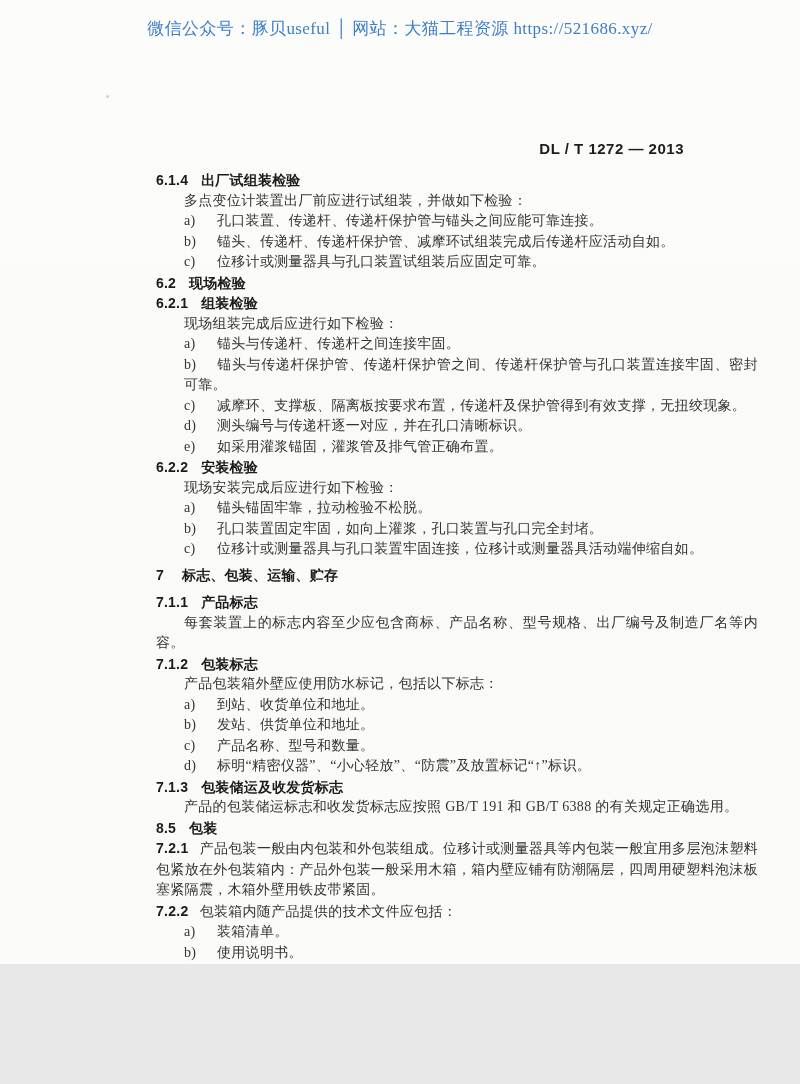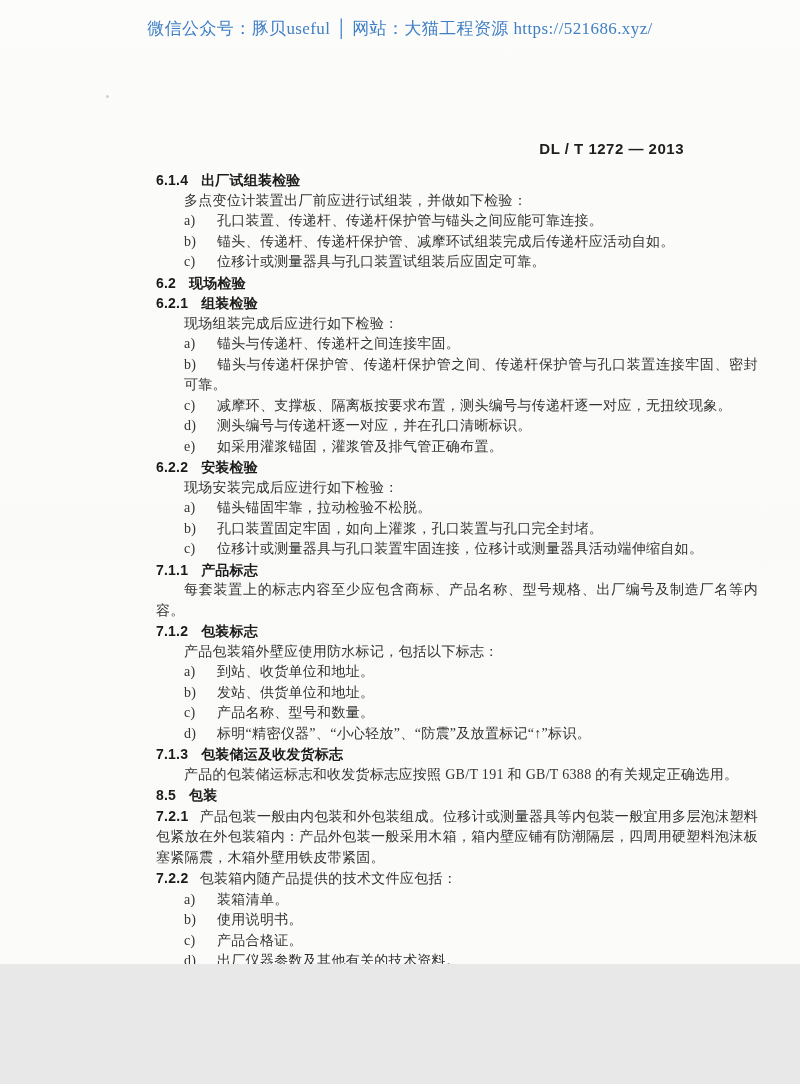--- a/index.html
+++ b/index.html
@@ -60,28 +60,29 @@
       <div class="blk blk-h2"><span class="num">6.1.4</span><span class="txt">出厂试组装检验</span></div>
       <div class="blk blk-p"><span class="txt">多点变位计装置出厂前应进行试组装，并做如下检验：</span></div>
       <div class="blk blk-li"><span class="marker">a)</span><span class="txt">孔口装置、传递杆、传递杆保护管与锚头之间应能可靠连接。</span></div>
       <div class="blk blk-li"><span class="marker">b)</span><span class="txt">锚头、传递杆、传递杆保护管、减摩环试组装完成后传递杆应活动自如。</span></div>
       <div class="blk blk-li"><span class="marker">c)</span><span class="txt">位移计或测量器具与孔口装置试组装后应固定可靠。</span></div>
       <div class="blk blk-h2"><span class="num">6.2</span><span class="txt">现场检验</span></div>
       <div class="blk blk-h2"><span class="num">6.2.1</span><span class="txt">组装检验</span></div>
       <div class="blk blk-p"><span class="txt">现场组装完成后应进行如下检验：</span></div>
       <div class="blk blk-li"><span class="marker">a)</span><span class="txt">锚头与传递杆、传递杆之间连接牢固。</span></div>
       <div class="blk blk-li"><span class="marker">b)</span><span class="txt">锚头与传递杆保护管、传递杆保护管之间、传递杆保护管与孔口装置连接牢固、密封可靠。</span></div>
-      <div class="blk blk-li"><span class="marker">c)</span><span class="txt">减摩环、支撑板、隔离板按要求布置，测头编号与传递杆逐一对应，无扭绞现象。</span></div>
+      <div class="blk blk-li"><span class="marker">c)</span><span class="txt">减摩环、支撑板、隔离板按要求布置，传递杆及保护管得到有效支撑，无扭绞现象。</span></div>
       <div class="blk blk-li"><span class="marker">d)</span><span class="txt">测头编号与传递杆逐一对应，并在孔口清晰标识。</span></div>
       <div class="blk blk-li"><span class="marker">e)</span><span class="txt">如采用灌浆锚固，灌浆管及排气管正确布置。</span></div>
       <div class="blk blk-h2"><span class="num">6.2.2</span><span class="txt">安装检验</span></div>
       <div class="blk blk-p"><span class="txt">现场安装完成后应进行如下检验：</span></div>
       <div class="blk blk-li"><span class="marker">a)</span><span class="txt">锚头锚固牢靠，拉动检验不松脱。</span></div>
       <div class="blk blk-li"><span class="marker">b)</span><span class="txt">孔口装置固定牢固，如向上灌浆，孔口装置与孔口完全封堵。</span></div>
       <div class="blk blk-li"><span class="marker">c)</span><span class="txt">位移计或测量器具与孔口装置牢固连接，位移计或测量器具活动端伸缩自如。</span></div>
+      <div class="blk blk-h1"><span class="num">7</span><span class="txt">标志、包装、运输、贮存</span></div>
       <div class="blk blk-h2"><span class="num">7.1.1</span><span class="txt">产品标志</span></div>
       <div class="blk blk-p"><span class="txt">每套装置上的标志内容至少应包含商标、产品名称、型号规格、出厂编号及制造厂名等内容。</span></div>
       <div class="blk blk-h2"><span class="num">7.1.2</span><span class="txt">包装标志</span></div>
       <div class="blk blk-p"><span class="txt">产品包装箱外壁应使用防水标记，包括以下标志：</span></div>
       <div class="blk blk-li"><span class="marker">a)</span><span class="txt">到站、收货单位和地址。</span></div>
       <div class="blk blk-li"><span class="marker">b)</span><span class="txt">发站、供货单位和地址。</span></div>
       <div class="blk blk-li"><span class="marker">c)</span><span class="txt">产品名称、型号和数量。</span></div>
       <div class="blk blk-li"><span class="marker">d)</span><span class="txt">标明“精密仪器”、“小心轻放”、“防震”及放置标记“↑”标识。</span></div>
       <div class="blk blk-h2"><span class="num">7.1.3</span><span class="txt">包装储运及收发货标志</span></div>
       <div class="blk blk-p"><span class="txt">产品的包装储运标志和收发货标志应按照 GB/T 191 和 GB/T 6388 的有关规定正确选用。</span></div>

